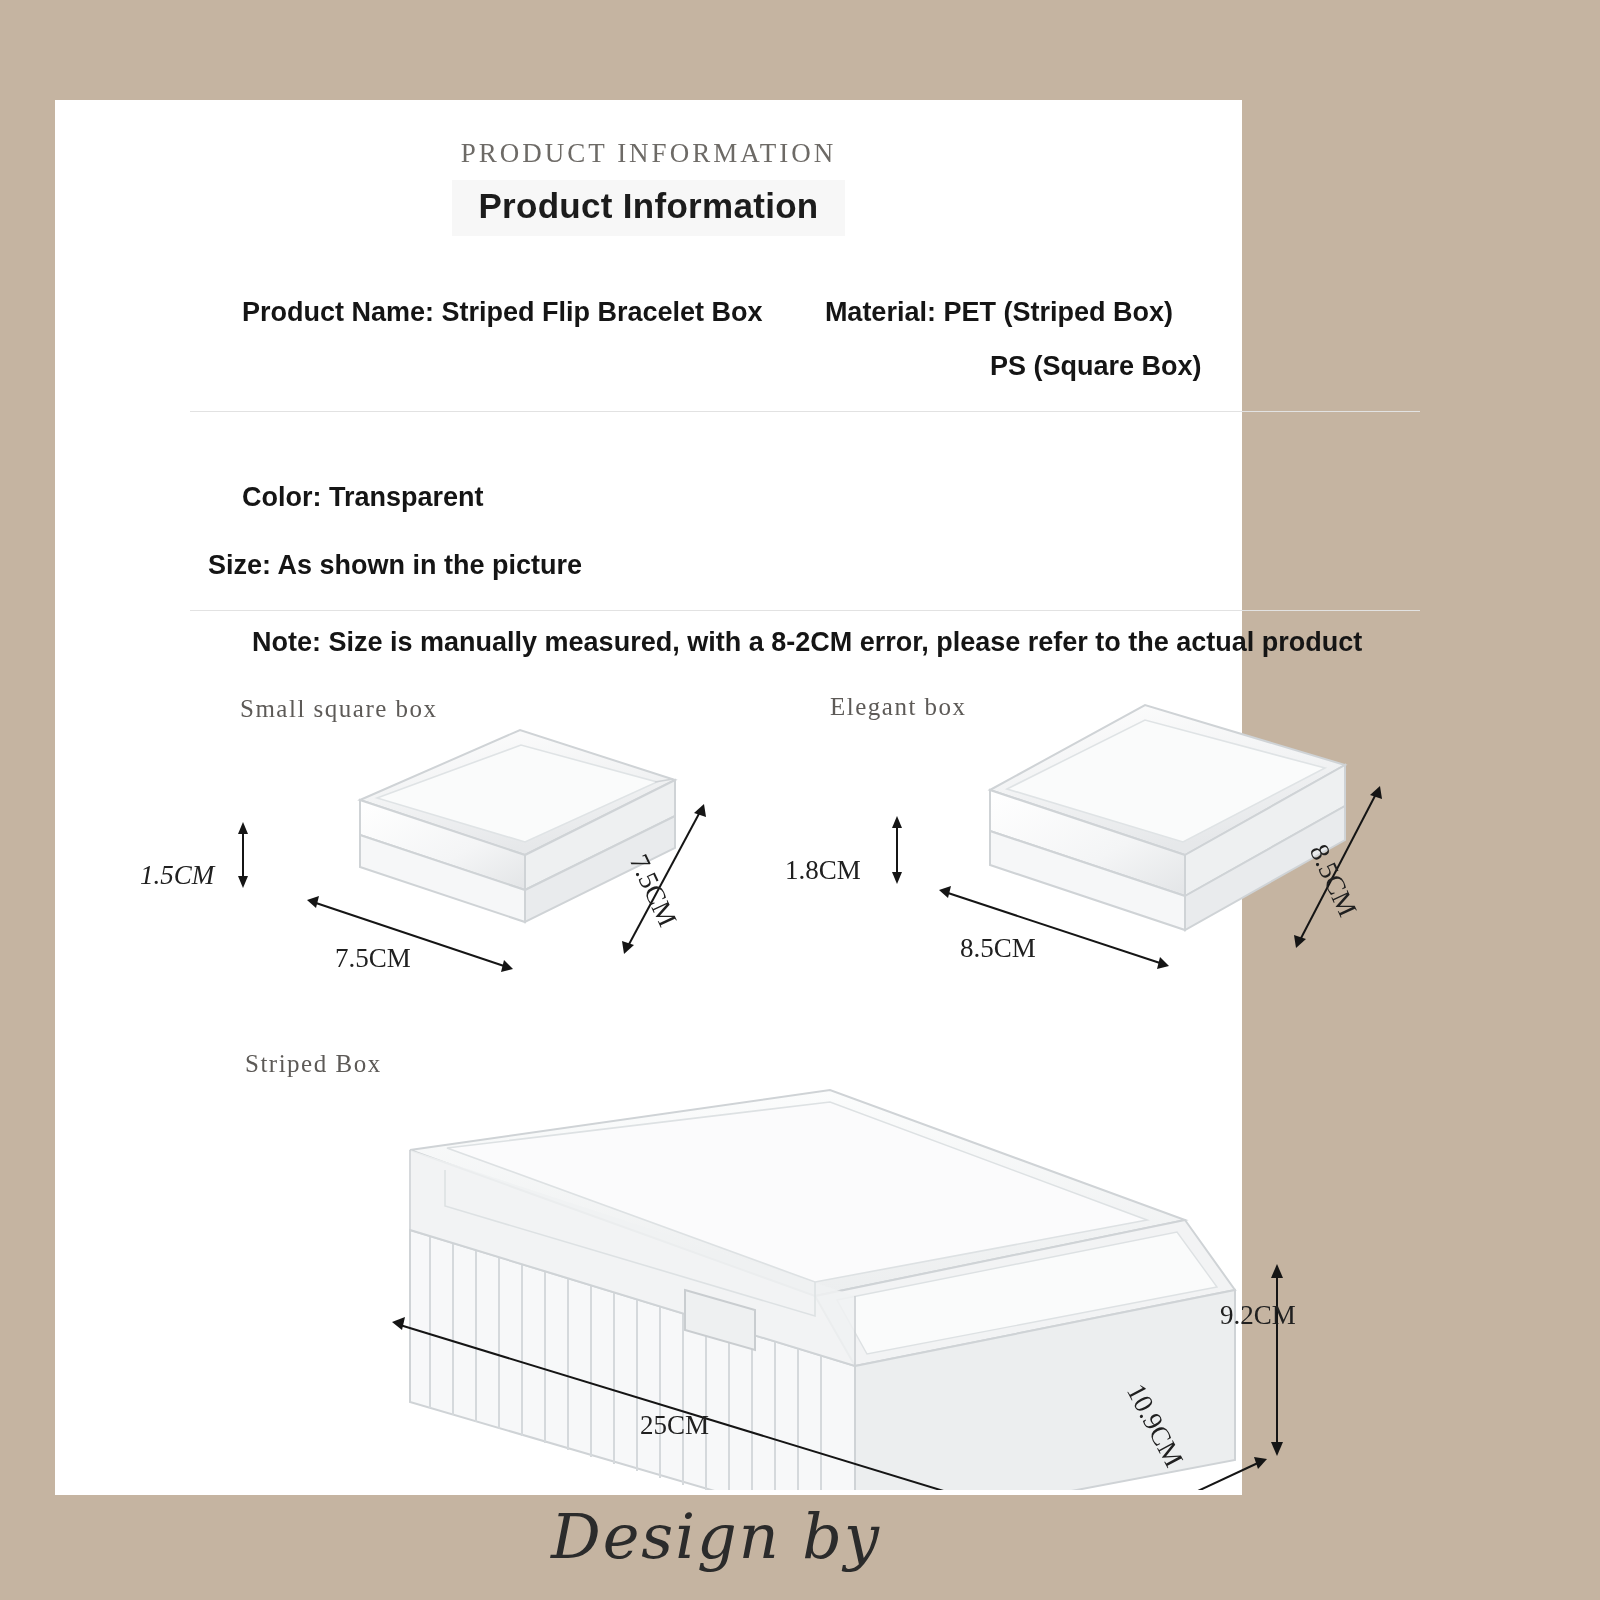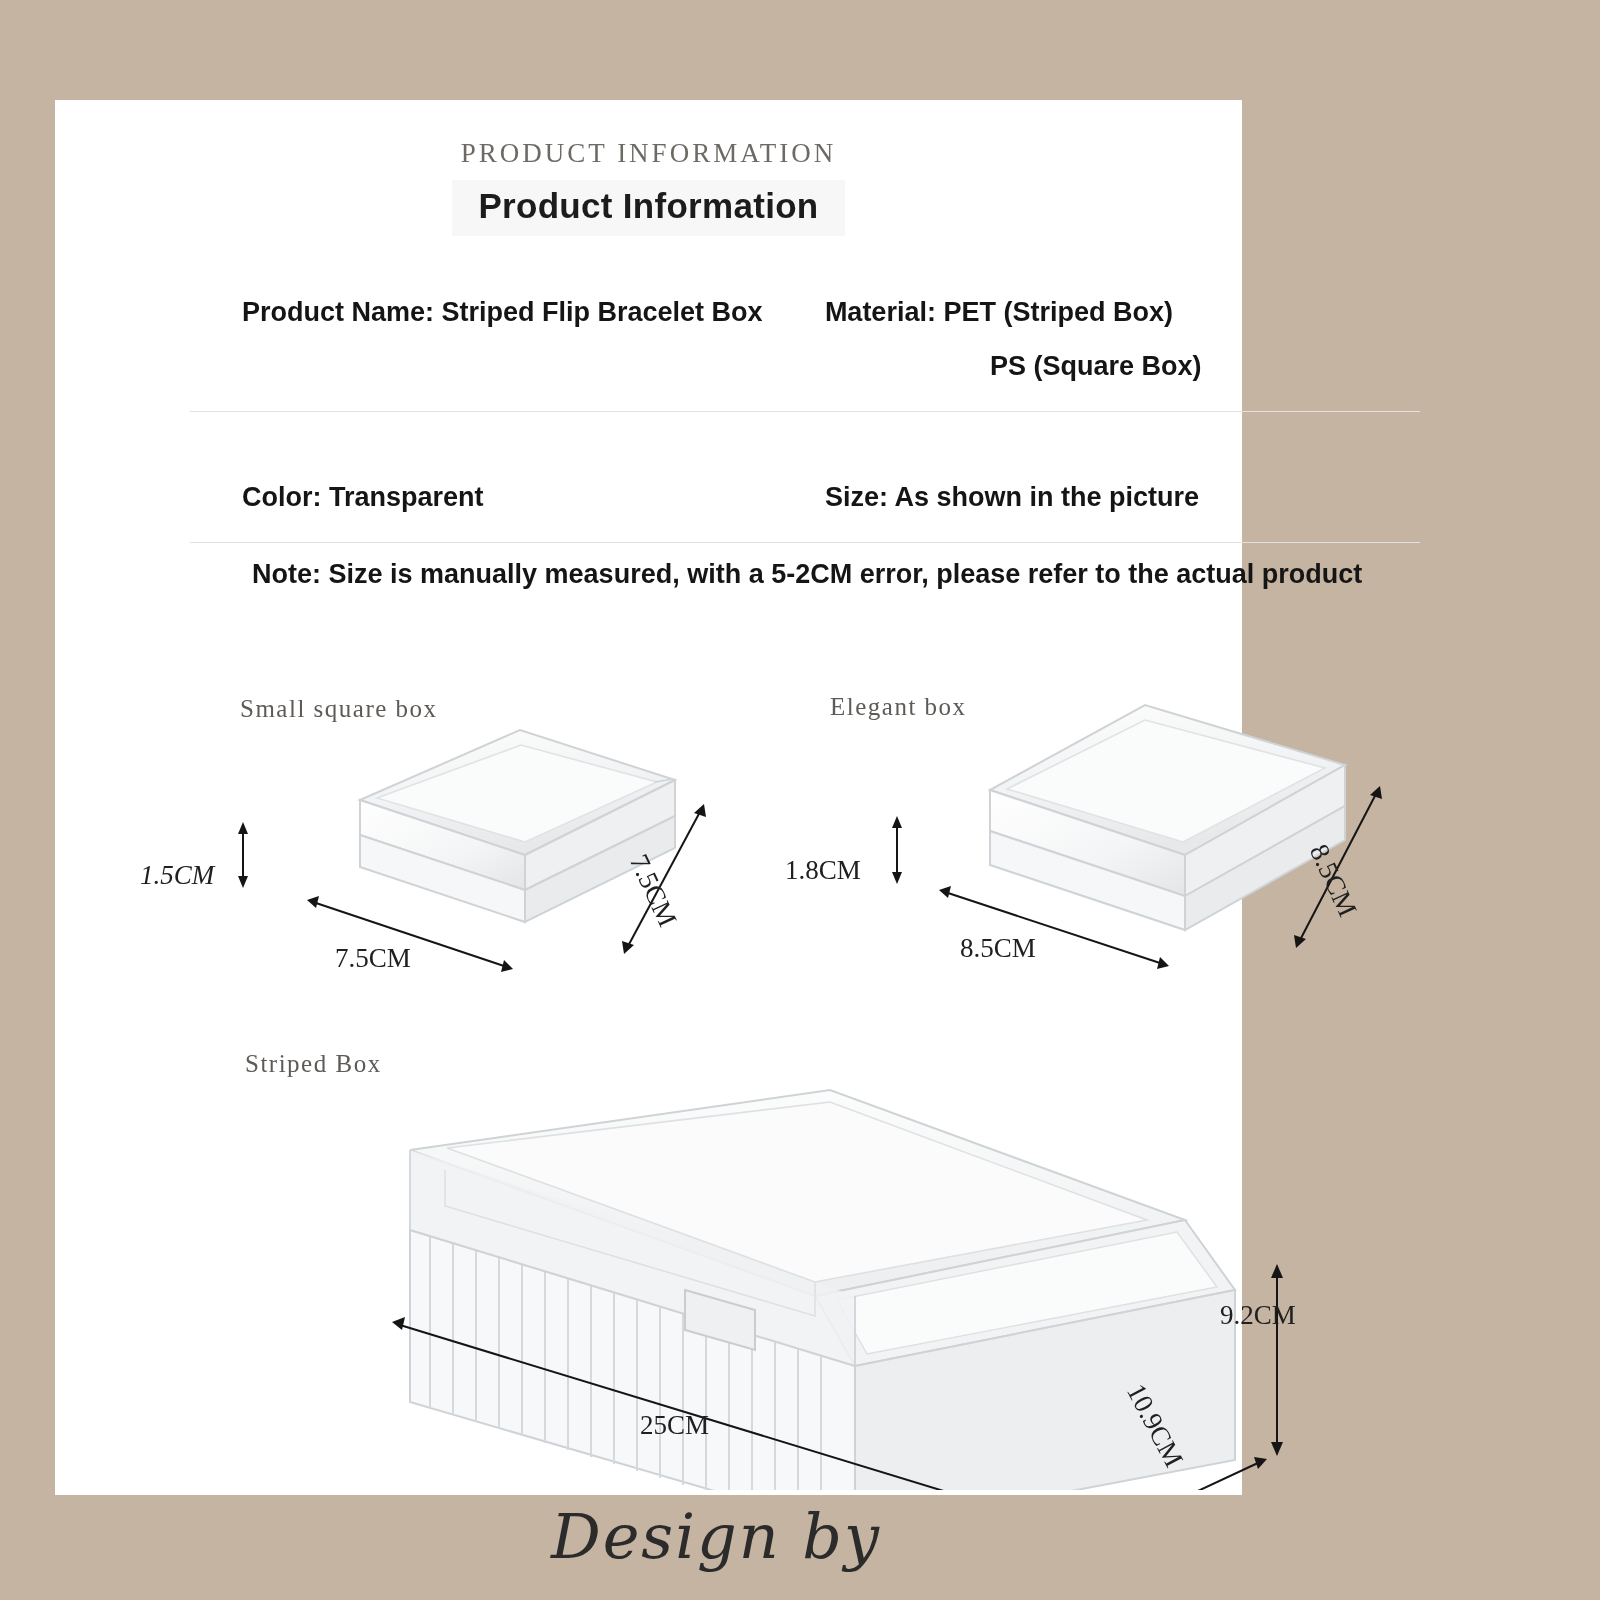--- a/index.html
+++ b/index.html
@@ -84,21 +84,21 @@
   .cell-right .sub {
     display: block;
     padding-left: 165px;
     margin-top: 18px;
   }
   .divider {
     height: 1px;
     background: #e2e2e2;
     margin: 26px 0 0 0;
   }
-  .row2 { margin-top: 68px; }
+  .row2 { margin-top: 68px; flex-direction: column; }
   .note {
     margin-top: 14px;
     padding-left: 62px;
     font-size: 27px;
     font-weight: bold;
     color: #151515;
     line-height: 1.33;
   }
 
   
@@ -177,21 +177,21 @@
 
     <div class="divider"></div>
 
     <div class="row row2">
       <div class="cell cell-left">Color: Transparent</div>
       <div class="cell cell-right">Size: As shown in the picture</div>
     </div>
 
     <div class="divider"></div>
 
-    <div class="note">Note: Size is manually measured, with a 5-2CM error, please refer to the actual product</div>
+    <div class="note">Note: Size is manually measured, with a 8-2CM error, please refer to the actual product</div>
   </div>
 
   <div class="diagram">
 
     <svg class="art" viewBox="0 0 1490 960">
       <defs>
         <linearGradient id="glassA" x1="0" y1="0" x2="0.3" y2="1">
           <stop offset="0%" stop-color="#fdfdfd"></stop>
           <stop offset="55%" stop-color="#f2f3f4"></stop>
           <stop offset="100%" stop-color="#e6e8ea"></stop>

